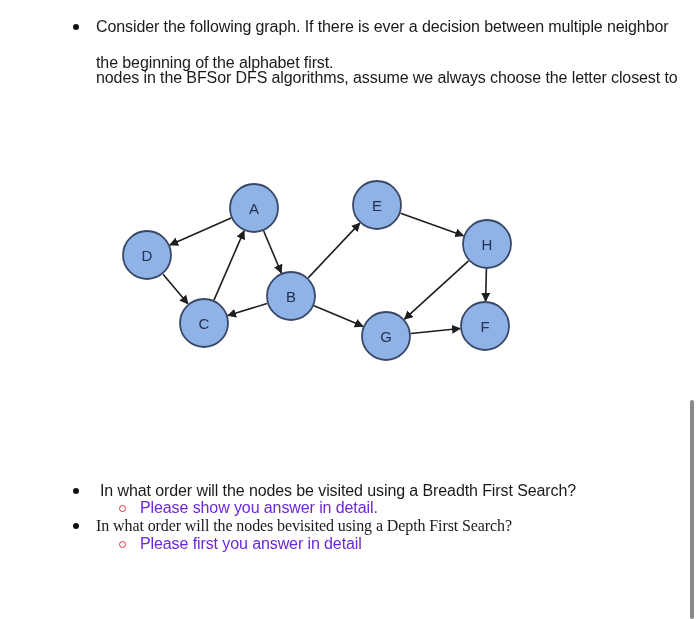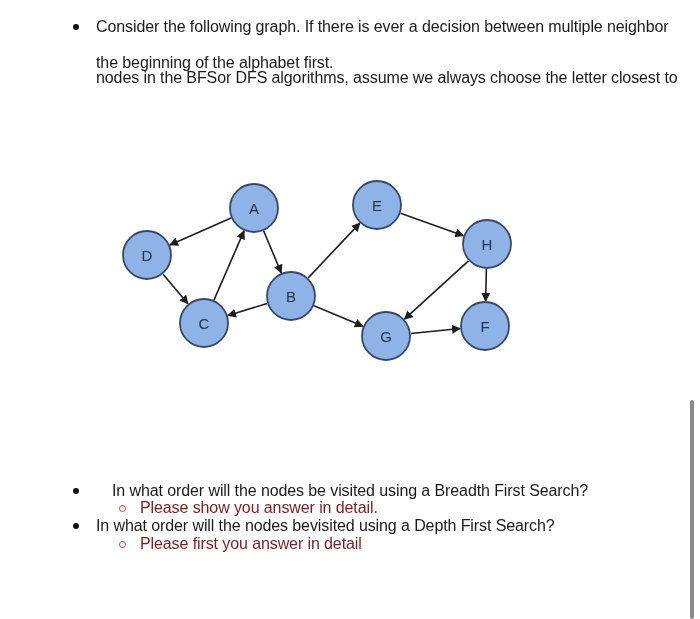--- a/index.html
+++ b/index.html
@@ -3,21 +3,21 @@
   <meta charset="utf-8">
   <style>
     html, body { margin: 0; padding: 0; }
     body {
       width: 700px; height: 619px; background: #ffffff; position: relative; overflow: hidden;
       font-family: "Liberation Sans", "DejaVu Sans", sans-serif; color: #1a1a1a;
     }
     .line { position: absolute; font-size: 16px; line-height: 18px; white-space: nowrap; letter-spacing: -0.1px; }
     .bullet { position: absolute; width: 6px; height: 6px; border-radius: 50%; background: #111; }
     .sub-bullet { position: absolute; width: 5px; height: 5px; border-radius: 50%; border: 1px solid #d8343f; }
-    .red { color: #7f1d1d; }
+    .red { color: #6d28d9; }
     #graph { position: absolute; left: 0; top: 0; }
     .node-label { font-family: "Liberation Sans", "DejaVu Sans", sans-serif; font-size: 15px; fill: #24324f; }
     .scrollbar { position: absolute; left: 690px; top: 400px; width: 4px; height: 219px; background: #8a8a8a; border-radius: 2px; }
   </style>
 </head>
 <body>
 
 <div>
   <span class="bullet" style="left:73px; top:24px;"></span>
   <div class="line" style="left:96px; top:18px;">Consider the following graph. If there is ever a decision between multiple neighbor</div>
@@ -75,25 +75,25 @@
       </g>
       <g>
         <circle cx="487" cy="244" r="24" fill="#8fb3e6" stroke="#3a4868" stroke-width="1.8"></circle>
         <text x="487" y="249.5" text-anchor="middle" class="node-label">H</text>
       </g>
     </g>
 </svg>
 
 <div>
   <span class="bullet" style="left:73px; top:488px;"></span>
-  <div class="line" style="left:112px; top:482px;">In what order will the nodes be visited using a Breadth First Search?</div>
+  <div class="line" style="left:100px; top:482px;">In what order will the nodes be visited using a Breadth First Search?</div>
   <span class="sub-bullet" style="left:119px; top:505px;"></span>
   <div class="line red" style="left:140px; top:499px;">Please show you answer in detail.</div>
 </div>
 
 <div>
   <span class="bullet" style="left:73px; top:523px;"></span>
-  <div class="line" style="left:96px; top:517px;">In what order will the nodes bevisited using a Depth First Search?</div>
+  <div class="line" style="left:96px; top:517px;font-family:Liberation Serif, serif;">In what order will the nodes bevisited using a Depth First Search?</div>
   <span class="sub-bullet" style="left:119px; top:541px;"></span>
   <div class="line red" style="left:140px; top:535px;">Please first you answer in detail</div>
 </div>
 
 <div class="scrollbar"></div>
 
 </body></html>

